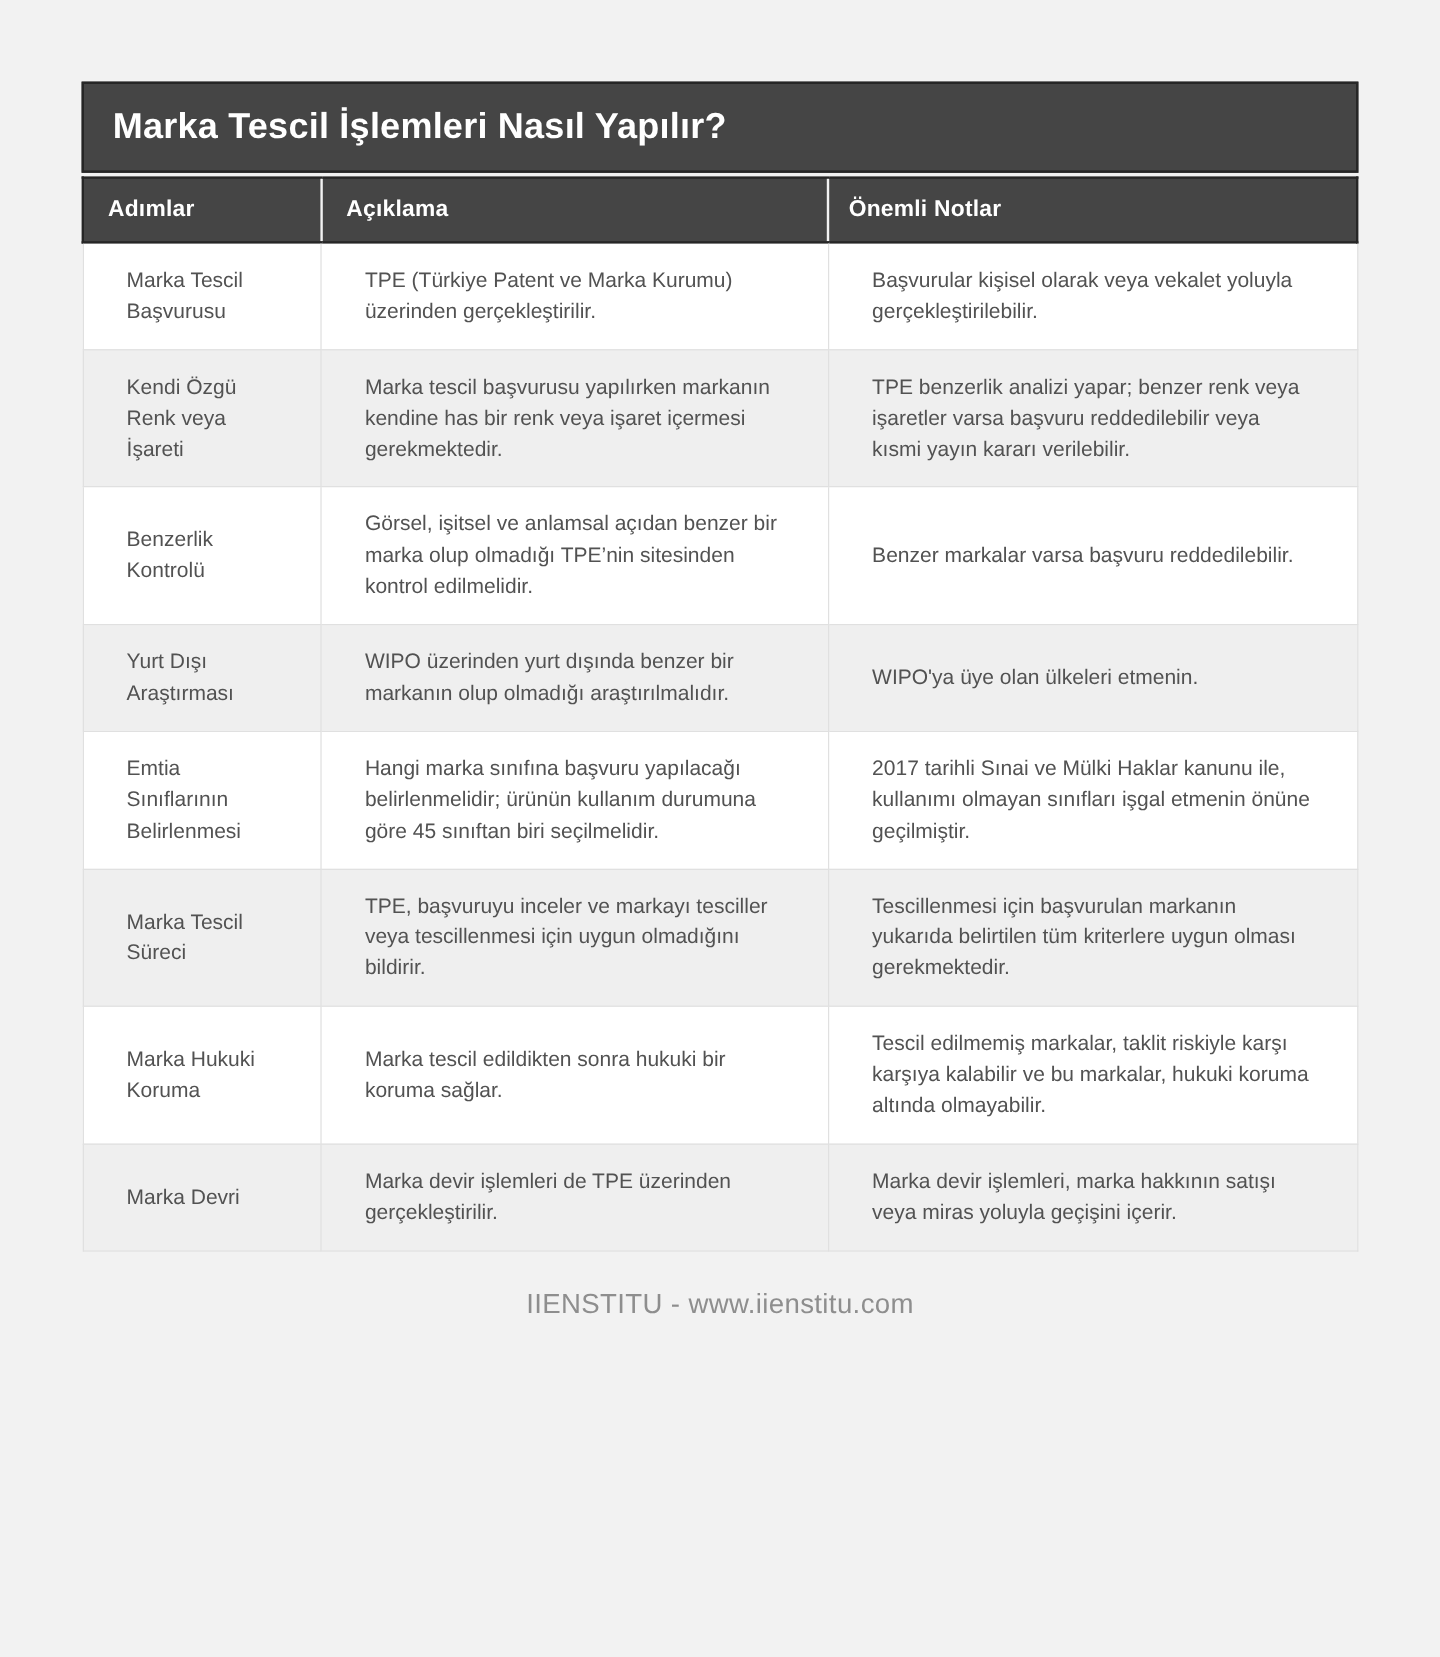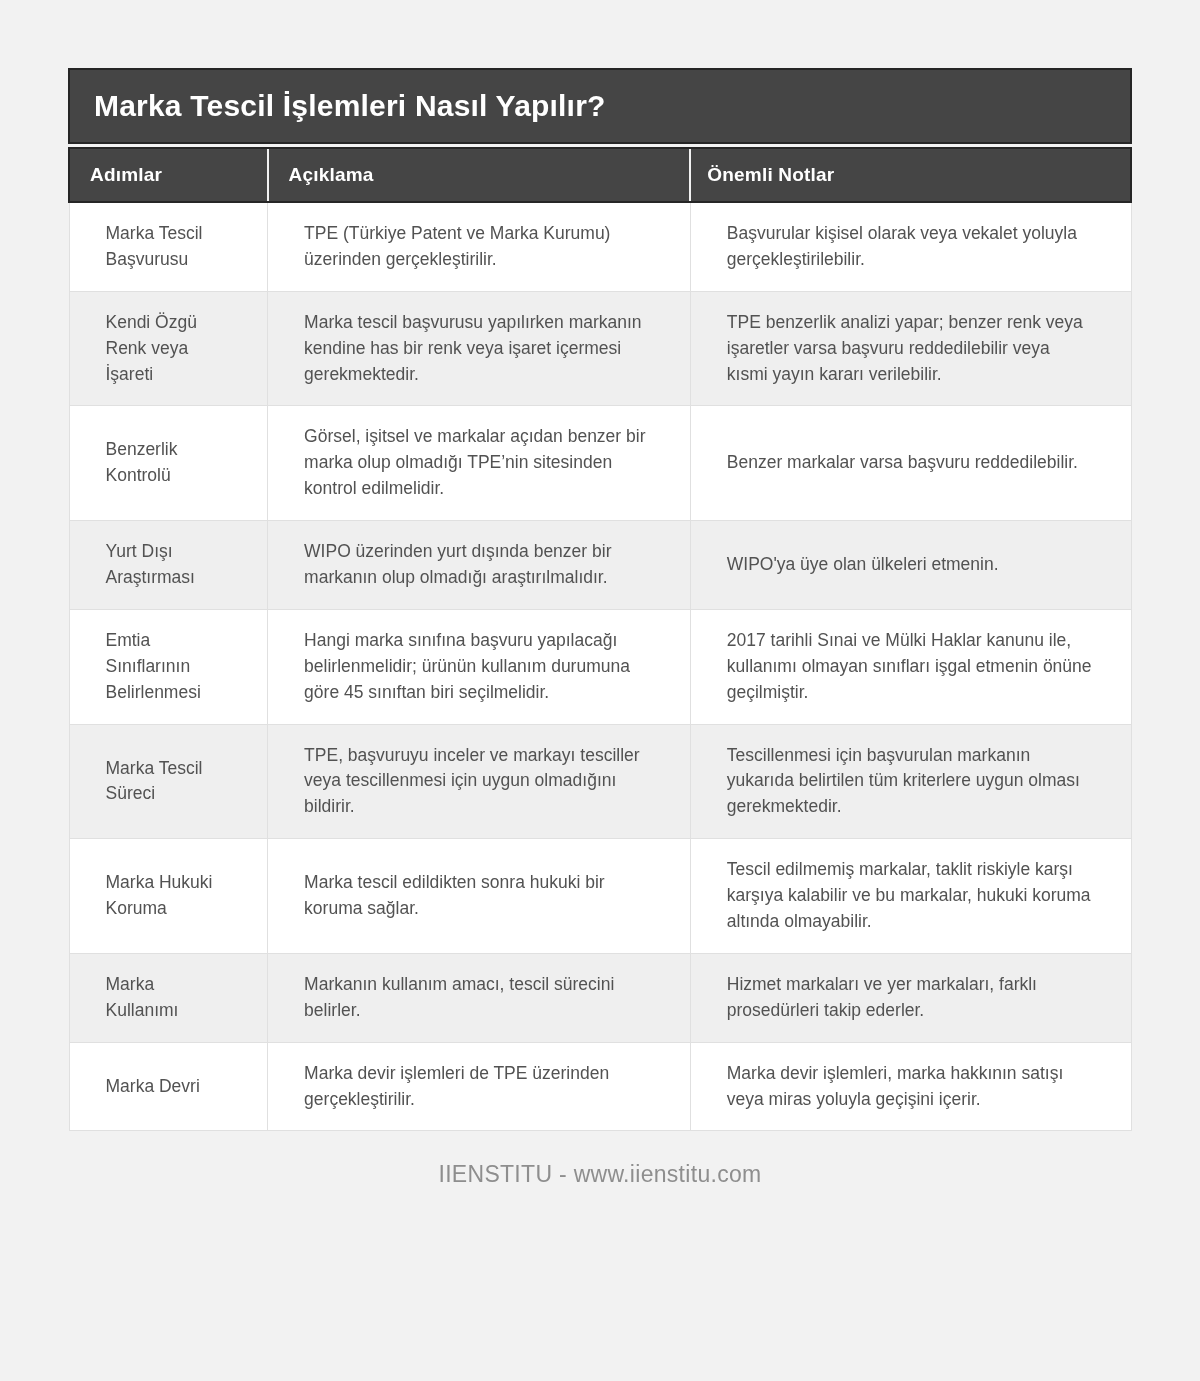--- a/index.html
+++ b/index.html
@@ -92,21 +92,21 @@
           <td>TPE (Türkiye Patent ve Marka Kurumu) üzerinden gerçekleştirilir.</td>
           <td>Başvurular kişisel olarak veya vekalet yoluyla gerçekleştirilebilir.</td>
         </tr>
         <tr>
           <td>Kendi Özgü Renk veya İşareti</td>
           <td>Marka tescil başvurusu yapılırken markanın kendine has bir renk veya işaret içermesi gerekmektedir.</td>
           <td>TPE benzerlik analizi yapar; benzer renk veya işaretler varsa başvuru reddedilebilir veya kısmi yayın kararı verilebilir.</td>
         </tr>
         <tr>
           <td>Benzerlik Kontrolü</td>
-          <td>Görsel, işitsel ve markalar açıdan benzer bir marka olup olmadığı TPE’nin sitesinden kontrol edilmelidir.</td>
+          <td>Görsel, işitsel ve anlamsal açıdan benzer bir marka olup olmadığı TPE’nin sitesinden kontrol edilmelidir.</td>
           <td>Benzer markalar varsa başvuru reddedilebilir.</td>
         </tr>
         <tr>
           <td>Yurt Dışı Araştırması</td>
           <td>WIPO üzerinden yurt dışında benzer bir markanın olup olmadığı araştırılmalıdır.</td>
           <td>WIPO'ya üye olan ülkeleri etmenin.</td>
         </tr>
         <tr>
           <td>Emtia Sınıflarının Belirlenmesi</td>
           <td>Hangi marka sınıfına başvuru yapılacağı belirlenmelidir; ürünün kullanım durumuna göre 45 sınıftan biri seçilmelidir.</td>
@@ -116,25 +116,20 @@
           <td>Marka Tescil Süreci</td>
           <td>TPE, başvuruyu inceler ve markayı tesciller veya tescillenmesi için uygun olmadığını bildirir.</td>
           <td>Tescillenmesi için başvurulan markanın yukarıda belirtilen tüm kriterlere uygun olması gerekmektedir.</td>
         </tr>
         <tr>
           <td>Marka Hukuki Koruma</td>
           <td>Marka tescil edildikten sonra hukuki bir koruma sağlar.</td>
           <td>Tescil edilmemiş markalar, taklit riskiyle karşı karşıya kalabilir ve bu markalar, hukuki koruma altında olmayabilir.</td>
         </tr>
         <tr>
-          <td>Marka Kullanımı</td>
-          <td>Markanın kullanım amacı, tescil sürecini belirler.</td>
-          <td>Hizmet markaları ve yer markaları, farklı prosedürleri takip ederler.</td>
-        </tr>
-        <tr>
           <td>Marka Devri</td>
           <td>Marka devir işlemleri de TPE üzerinden gerçekleştirilir.</td>
           <td>Marka devir işlemleri, marka hakkının satışı veya miras yoluyla geçişini içerir.</td>
         </tr>
       </tbody>
   </table>
 
   <div class="footer">IIENSTITU - www.iienstitu.com</div>
 
 </div>

